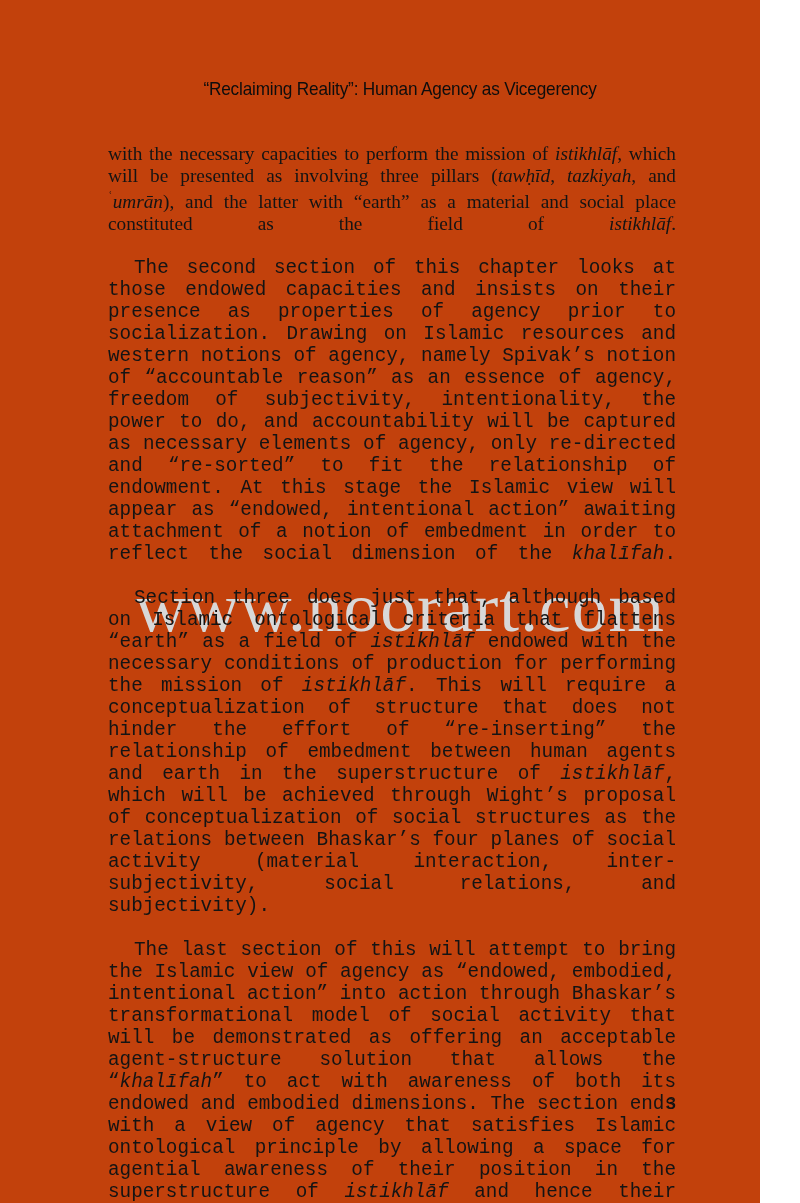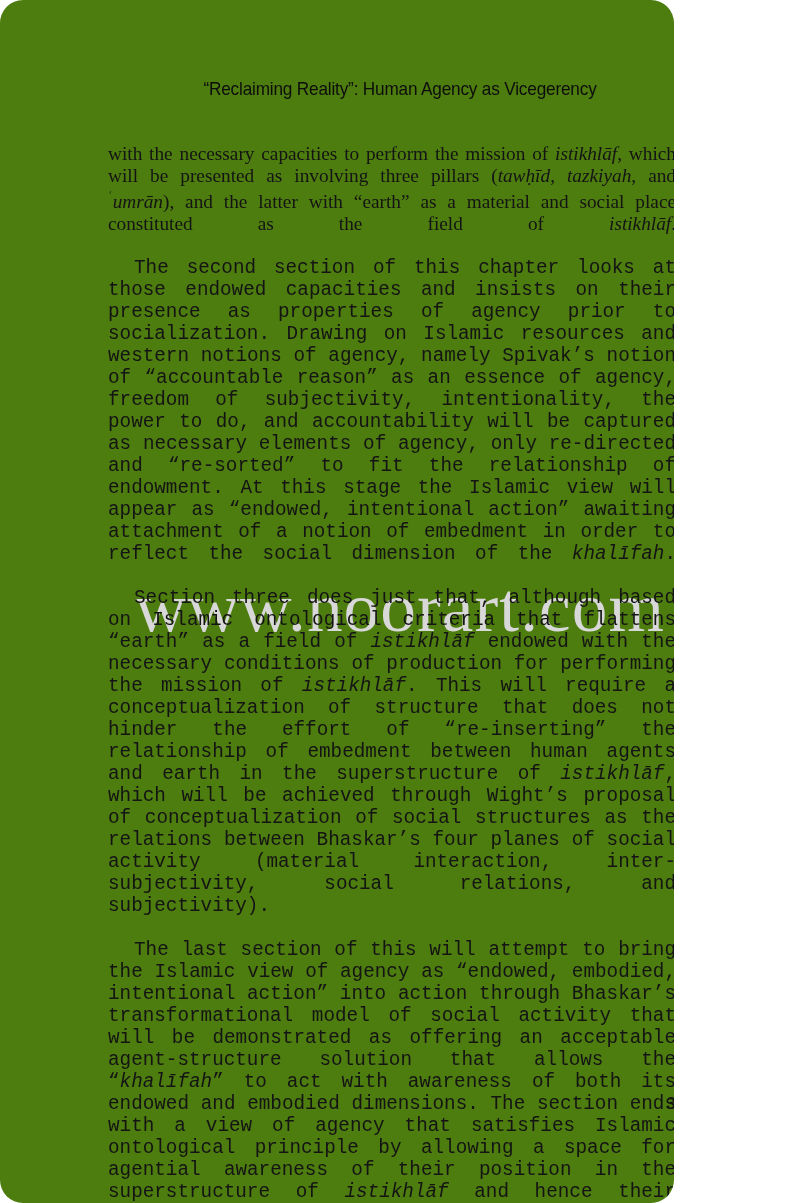--- a/index.html
+++ b/index.html
@@ -2,26 +2,25 @@
 <html><head>
 <meta charset="utf-8">
 <style>
   html, body {
     margin: 0;
     padding: 0;
     background: #ffffff;
   }
   #page {
     position: relative;
-    width: 674px;
+    width: 760px;
     height: 1203px;
-    background: #4d7c0f;
+    background: #c2410c;
     overflow: hidden;
     font-family: "Liberation Serif", "DejaVu Serif", serif;
-    border-radius: 23px;
   }
 
   
   #running-head {
     position: absolute;
     top: 78px;
     left: 0;
     width: 800px;
     text-align: center;
     font-family: "Liberation Sans", "DejaVu Sans", sans-serif;

